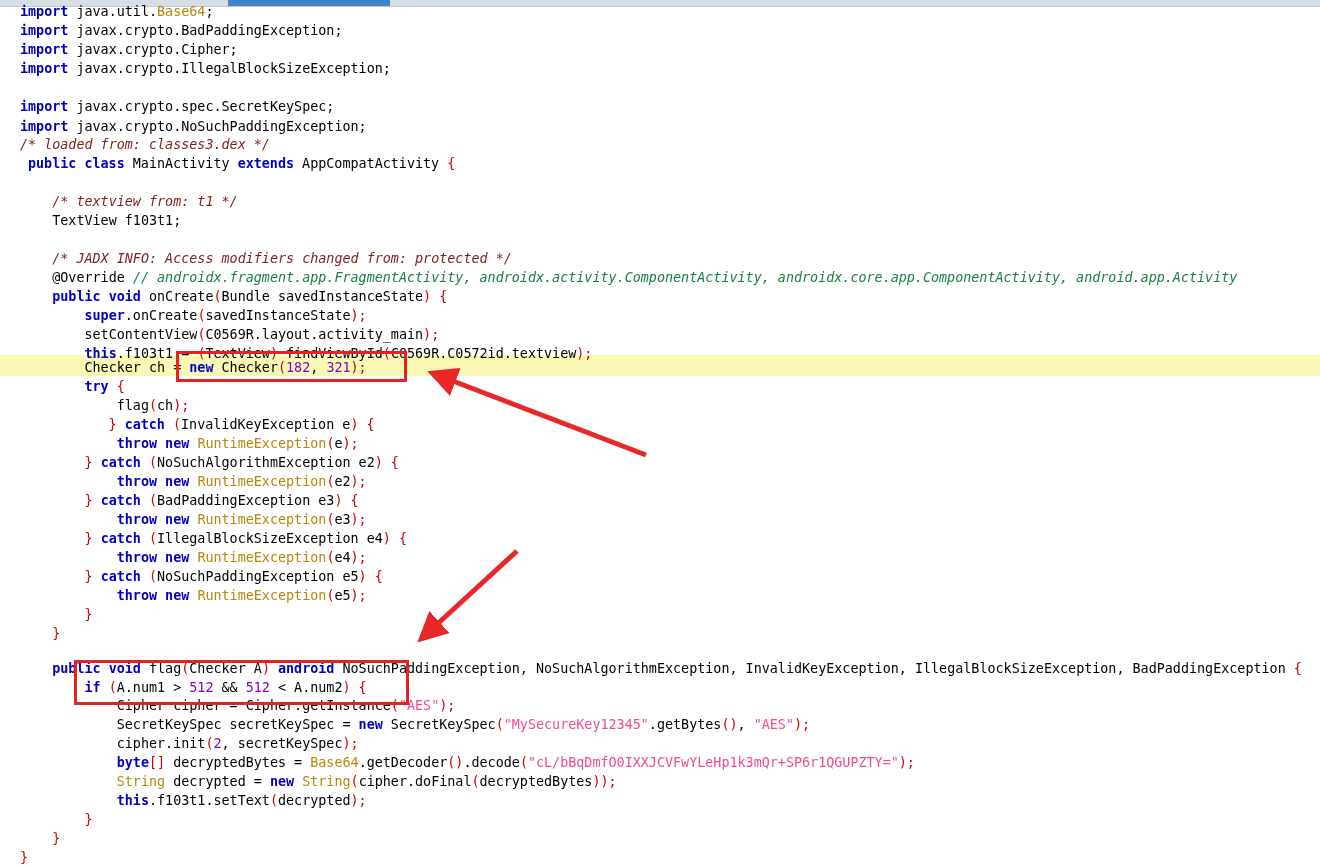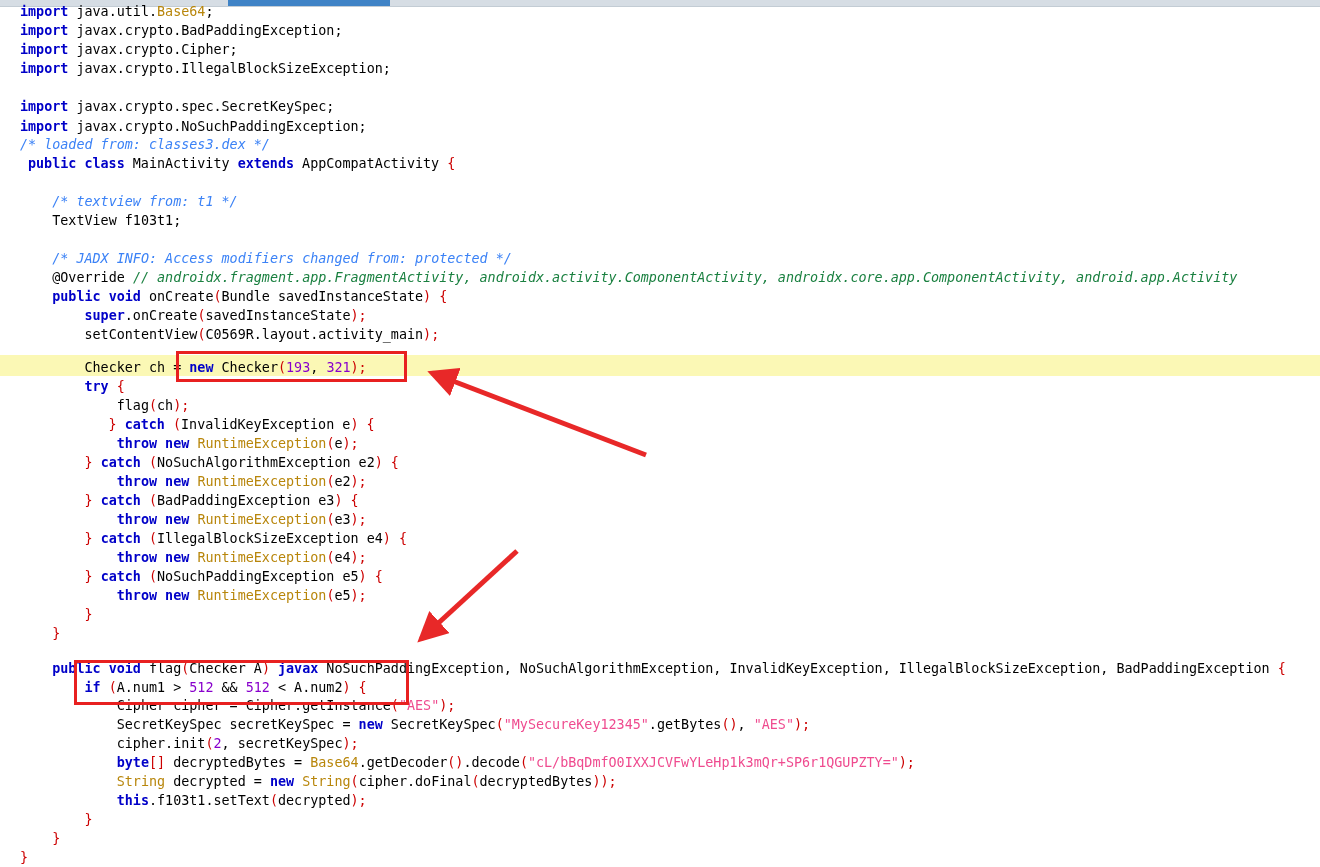--- a/index.html
+++ b/index.html
@@ -49,21 +49,21 @@
     line-height: 19px;
     font-size: 13.4px;
     white-space: pre;
     color: #000000;
   }
   .line .txt { padding-left: 20px; display: inline-block; }
 
   
   .kw      { color: #0000c8; font-weight: bold; }
   .type    { color: #b8860b; }                      
-  .cmt     { color: #3b82f6; font-style: italic; }   */
+  .cmt     { color: #7f1d1d; font-style: italic; }   */
   .anno    { color: #9a9a9a; }                      
   .annocmt { color: #1a8040; font-style: italic; }  
   .punc    { color: #cc0000; }                      
   .str     { color: #ef4b8f; }                      
   .num     { color: #8800cc; }
 
   
   #highlight-row {
     position: absolute;
     left: 0;
@@ -113,37 +113,38 @@
     <div class="line" style="top: 154px; margin-left: 8px;"><span class="txt"><span class="kw">public class</span> MainActivity <span class="kw">extends</span> AppCompatActivity <span class="punc">{</span></span></div>
     <div class="line" style="top: 173px;"><span class="txt"></span></div>
     <div class="line" style="top: 192px;"><span class="txt">    <span class="cmt">/* textview from: t1 */</span></span></div>
     <div class="line" style="top: 211px;"><span class="txt">    TextView f103t1;</span></div>
     <div class="line" style="top: 230px;"><span class="txt"></span></div>
     <div class="line" style="top: 249px;"><span class="txt">    <span class="cmt">/* JADX INFO: Access modifiers changed from: protected */</span></span></div>
     <div class="line" style="top: 268px;"><span class="txt">    <span class="anno">@Override</span> <span class="annocmt">// androidx.fragment.app.FragmentActivity, androidx.activity.ComponentActivity, androidx.core.app.ComponentActivity, android.app.Activity</span></span></div>
     <div class="line" style="top: 287px;"><span class="txt">    <span class="kw">public void</span> onCreate<span class="punc">(</span>Bundle savedInstanceState<span class="punc">) {</span></span></div>
     <div class="line" style="top: 306px;"><span class="txt">        <span class="kw">super</span>.onCreate<span class="punc">(</span>savedInstanceState<span class="punc">);</span></span></div>
     <div class="line" style="top: 325px;"><span class="txt">        setContentView<span class="punc">(</span>C0569R.layout.activity_main<span class="punc">);</span></span></div>
-    <div class="line" style="top: 358px;"><span class="txt">        Checker ch = <span class="kw">new</span> Checker<span class="punc">(</span><span class="num">193</span>, <span class="num">321</span><span class="punc">);</span></span></div>
+    <div class="line" style="top: 344px;"><span class="txt">        <span class="kw">this</span>.f103t1 = <span class="punc">(</span>TextView<span class="punc">)</span> findViewById<span class="punc">(</span>C0569R.C0572id.textview<span class="punc">);</span></span></div>
+    <div class="line" style="top: 358px;"><span class="txt">        Checker ch = <span class="kw">new</span> Checker<span class="punc">(</span><span class="num">182</span>, <span class="num">321</span><span class="punc">);</span></span></div>
     <div class="line" style="top: 377px;"><span class="txt">        <span class="kw">try</span> <span class="punc">{</span></span></div>
     <div class="line" style="top: 396px;"><span class="txt">            flag<span class="punc">(</span>ch<span class="punc">);</span></span></div>
     <div class="line" style="top: 415px; padding-left: 24px;"><span class="txt">        <span class="punc">}</span> <span class="kw">catch</span> <span class="punc">(</span>InvalidKeyException e<span class="punc">) {</span></span></div>
     <div class="line" style="top: 434px;"><span class="txt">            <span class="kw">throw new</span> <span class="type">RuntimeException</span><span class="punc">(</span>e<span class="punc">);</span></span></div>
     <div class="line" style="top: 453px;"><span class="txt">        <span class="punc">}</span> <span class="kw">catch</span> <span class="punc">(</span>NoSuchAlgorithmException e2<span class="punc">) {</span></span></div>
     <div class="line" style="top: 472px;"><span class="txt">            <span class="kw">throw new</span> <span class="type">RuntimeException</span><span class="punc">(</span>e2<span class="punc">);</span></span></div>
     <div class="line" style="top: 491px;"><span class="txt">        <span class="punc">}</span> <span class="kw">catch</span> <span class="punc">(</span>BadPaddingException e3<span class="punc">) {</span></span></div>
     <div class="line" style="top: 510px;"><span class="txt">            <span class="kw">throw new</span> <span class="type">RuntimeException</span><span class="punc">(</span>e3<span class="punc">);</span></span></div>
     <div class="line" style="top: 529px;"><span class="txt">        <span class="punc">}</span> <span class="kw">catch</span> <span class="punc">(</span>IllegalBlockSizeException e4<span class="punc">) {</span></span></div>
     <div class="line" style="top: 548px;"><span class="txt">            <span class="kw">throw new</span> <span class="type">RuntimeException</span><span class="punc">(</span>e4<span class="punc">);</span></span></div>
     <div class="line" style="top: 567px;"><span class="txt">        <span class="punc">}</span> <span class="kw">catch</span> <span class="punc">(</span>NoSuchPaddingException e5<span class="punc">) {</span></span></div>
     <div class="line" style="top: 586px;"><span class="txt">            <span class="kw">throw new</span> <span class="type">RuntimeException</span><span class="punc">(</span>e5<span class="punc">);</span></span></div>
     <div class="line" style="top: 605px;"><span class="txt">        <span class="punc">}</span></span></div>
     <div class="line" style="top: 624px;"><span class="txt">    <span class="punc">}</span></span></div>
     <div class="line" style="top: 643px;"><span class="txt"></span></div>
-    <div class="line" style="top: 659px;"><span class="txt">    <span class="kw">public void</span> flag<span class="punc">(</span>Checker A<span class="punc">)</span> <span class="kw">javax</span> NoSuchPaddingException, NoSuchAlgorithmException, InvalidKeyException, IllegalBlockSizeException, BadPaddingException <span class="punc">{</span></span></div>
+    <div class="line" style="top: 659px;"><span class="txt">    <span class="kw">public void</span> flag<span class="punc">(</span>Checker A<span class="punc">)</span> <span class="kw">android</span> NoSuchPaddingException, NoSuchAlgorithmException, InvalidKeyException, IllegalBlockSizeException, BadPaddingException <span class="punc">{</span></span></div>
     <div class="line" style="top: 678px;"><span class="txt">        <span class="kw">if</span> <span class="punc">(</span>A.num1 &gt; <span class="num">512</span> &amp;&amp; <span class="num">512</span> &lt; A.num2<span class="punc">) {</span></span></div>
     <div class="line" style="top: 696px;"><span class="txt">            Cipher cipher = Cipher.getInstance<span class="punc">(</span><span class="str">"AES"</span><span class="punc">);</span></span></div>
     <div class="line" style="top: 715px;"><span class="txt">            SecretKeySpec secretKeySpec = <span class="kw">new</span> SecretKeySpec<span class="punc">(</span><span class="str">"MySecureKey12345"</span>.getBytes<span class="punc">()</span>, <span class="str">"AES"</span><span class="punc">);</span></span></div>
     <div class="line" style="top: 734px;"><span class="txt">            cipher.init<span class="punc">(</span><span class="num">2</span>, secretKeySpec<span class="punc">);</span></span></div>
     <div class="line" style="top: 753px;"><span class="txt">            <span class="kw">byte</span><span class="punc">[]</span> decryptedBytes = <span class="type">Base64</span>.getDecoder<span class="punc">()</span>.decode<span class="punc">(</span><span class="str">"cL/bBqDmfO0IXXJCVFwYLeHp1k3mQr+SP6r1QGUPZTY="</span><span class="punc">);</span></span></div>
     <div class="line" style="top: 772px;"><span class="txt">            <span class="type">String</span> decrypted = <span class="kw">new</span> <span class="type">String</span><span class="punc">(</span>cipher.doFinal<span class="punc">(</span>decryptedBytes<span class="punc">));</span></span></div>
     <div class="line" style="top: 791px;"><span class="txt">            <span class="kw">this</span>.f103t1.setText<span class="punc">(</span>decrypted<span class="punc">);</span></span></div>
     <div class="line" style="top: 810px;"><span class="txt">        <span class="punc">}</span></span></div>
     <div class="line" style="top: 829px;"><span class="txt">    <span class="punc">}</span></span></div>
     <div class="line" style="top: 848px;"><span class="txt"><span class="punc">}</span></span></div>

